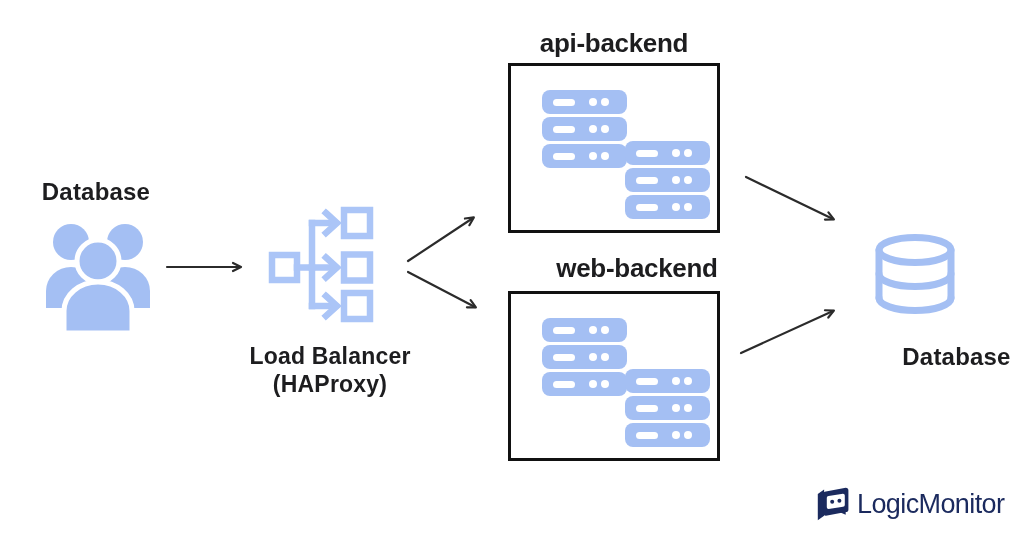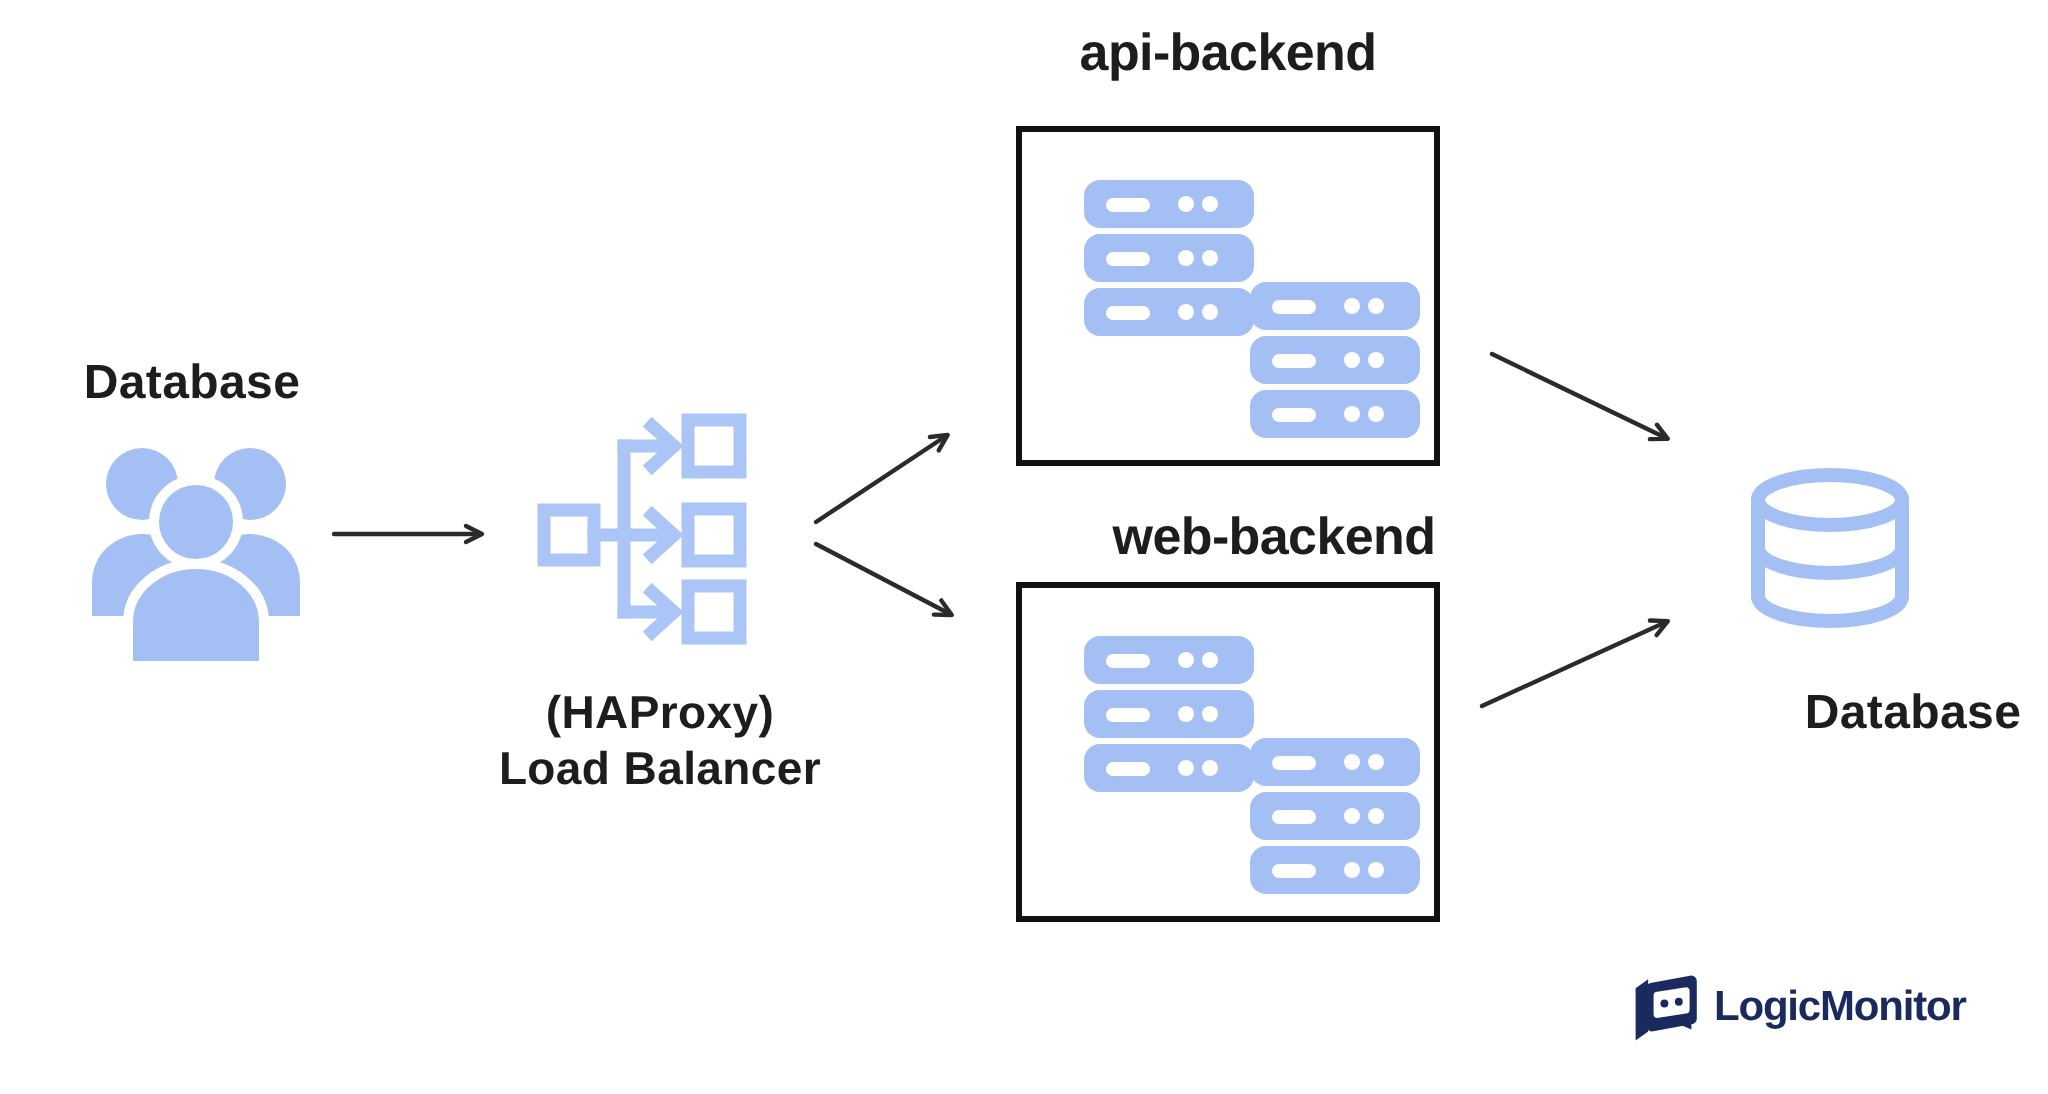--- a/index.html
+++ b/index.html
@@ -41,21 +41,21 @@
   }
   .server-row .d1 { left:47px; }
   .server-row .d2 { left:59px; }
 
   
   .logo {
     position:absolute; left:816px; top:485px; height:38px;
     display:flex; align-items:center; gap:5px;
   }
   .logo-text {
-    font-size:21px; font-weight:bold; letter-spacing:-0.6px;
+    font-size:27px; font-weight:normal; letter-spacing:-0.6px;
     color:#1b2a5e;
   }
 
   svg { display:block; }
   .edges { pointer-events:none; }
 </style>
 </head>
 <body>
 
 <div class="canvas">
@@ -99,25 +99,25 @@
       <polyline points="63,10 74,20 63,30" stroke-linejoin="miter"></polyline>
       <polyline points="63,54.5 74,64.5 63,74.5" stroke-linejoin="miter"></polyline>
       <polyline points="63,93 74,103 63,113" stroke-linejoin="miter"></polyline>
       <rect x="81" y="7" width="26" height="26"></rect>
       <rect x="81" y="51.5" width="26" height="26"></rect>
       <rect x="81" y="90" width="26" height="26"></rect>
     </g>
   </svg>
 
   <div class="abs node-label lb-label" style="left:240px; top:342px; width:180px;">
+    <div>Load Balancer</div>
     <div>(HAProxy)</div>
-    <div>Load Balancer</div>
-  </div>
-
-  <div class="abs node-label box-title" style="left:508px; top:11px; width:212px;">api-backend</div>
+  </div>
+
+  <div class="abs node-label box-title" style="left:508px; top:28px; width:212px;">api-backend</div>
 
   <div class="backend-box" style="left:508px; top:63px;">
     <div class="server-stack" style="left:31px; top:24px;">
       <div class="server-row">
           <span class="dash"></span>
           <span class="dot d1"></span>
           <span class="dot d2"></span>
         </div>
       <div class="server-row">
           <span class="dash"></span>

